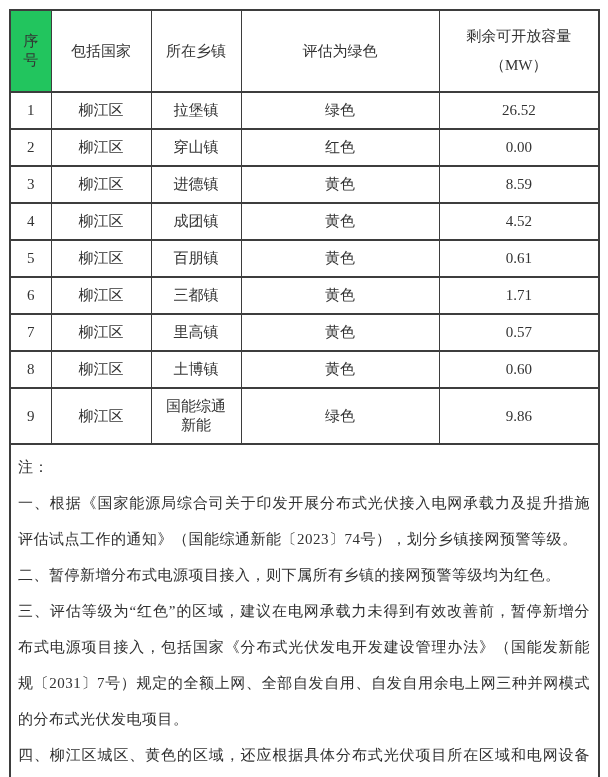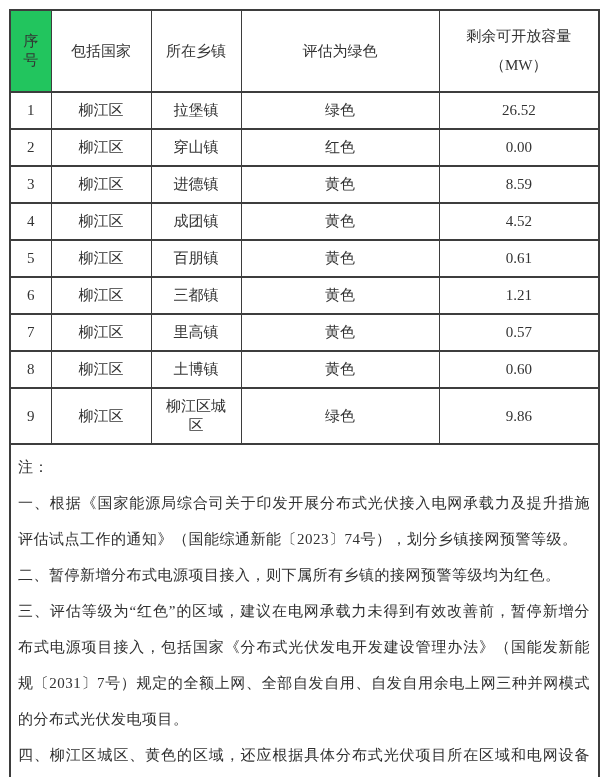--- a/index.html
+++ b/index.html
@@ -119,40 +119,40 @@
         <td>柳江区</td>
         <td>百朋镇</td>
         <td>黄色</td>
         <td>0.61</td>
       </tr>
       <tr class="data-row">
         <td>6</td>
         <td>柳江区</td>
         <td>三都镇</td>
         <td>黄色</td>
-        <td>1.21</td>
+        <td>1.71</td>
       </tr>
       <tr class="data-row">
         <td>7</td>
         <td>柳江区</td>
         <td>里高镇</td>
         <td>黄色</td>
         <td>0.57</td>
       </tr>
       <tr class="data-row">
         <td>8</td>
         <td>柳江区</td>
         <td>土博镇</td>
         <td>黄色</td>
         <td>0.60</td>
       </tr>
       <tr class="data-row">
         <td>9</td>
         <td>柳江区</td>
-        <td>柳江区城区</td>
+        <td>国能综通新能</td>
         <td>绿色</td>
         <td>9.86</td>
       </tr>
       <tr>
         <td class="notes-cell" colspan="5">
           <p>注：</p>
           <p>一、根据《国家能源局综合司关于印发开展分布式光伏接入电网承载力及提升措施评估试点工作的通知》（国能综通新能〔2023〕74号），划分乡镇接网预警等级。</p>
           <p>二、暂停新增分布式电源项目接入，则下属所有乡镇的接网预警等级均为红色。</p>
           <p>三、评估等级为“红色”的区域，建议在电网承载力未得到有效改善前，暂停新增分布式电源项目接入，包括国家《分布式光伏发电开发建设管理办法》（国能发新能规〔2031〕7号）规定的全额上网、全部自发自用、自发自用余电上网三种并网模式的分布式光伏发电项目。</p>
           <p>四、柳江区城区、黄色的区域，还应根据具体分布式光伏项目所在区域和电网设备实际承载消纳情况评估是否可接入。</p>

